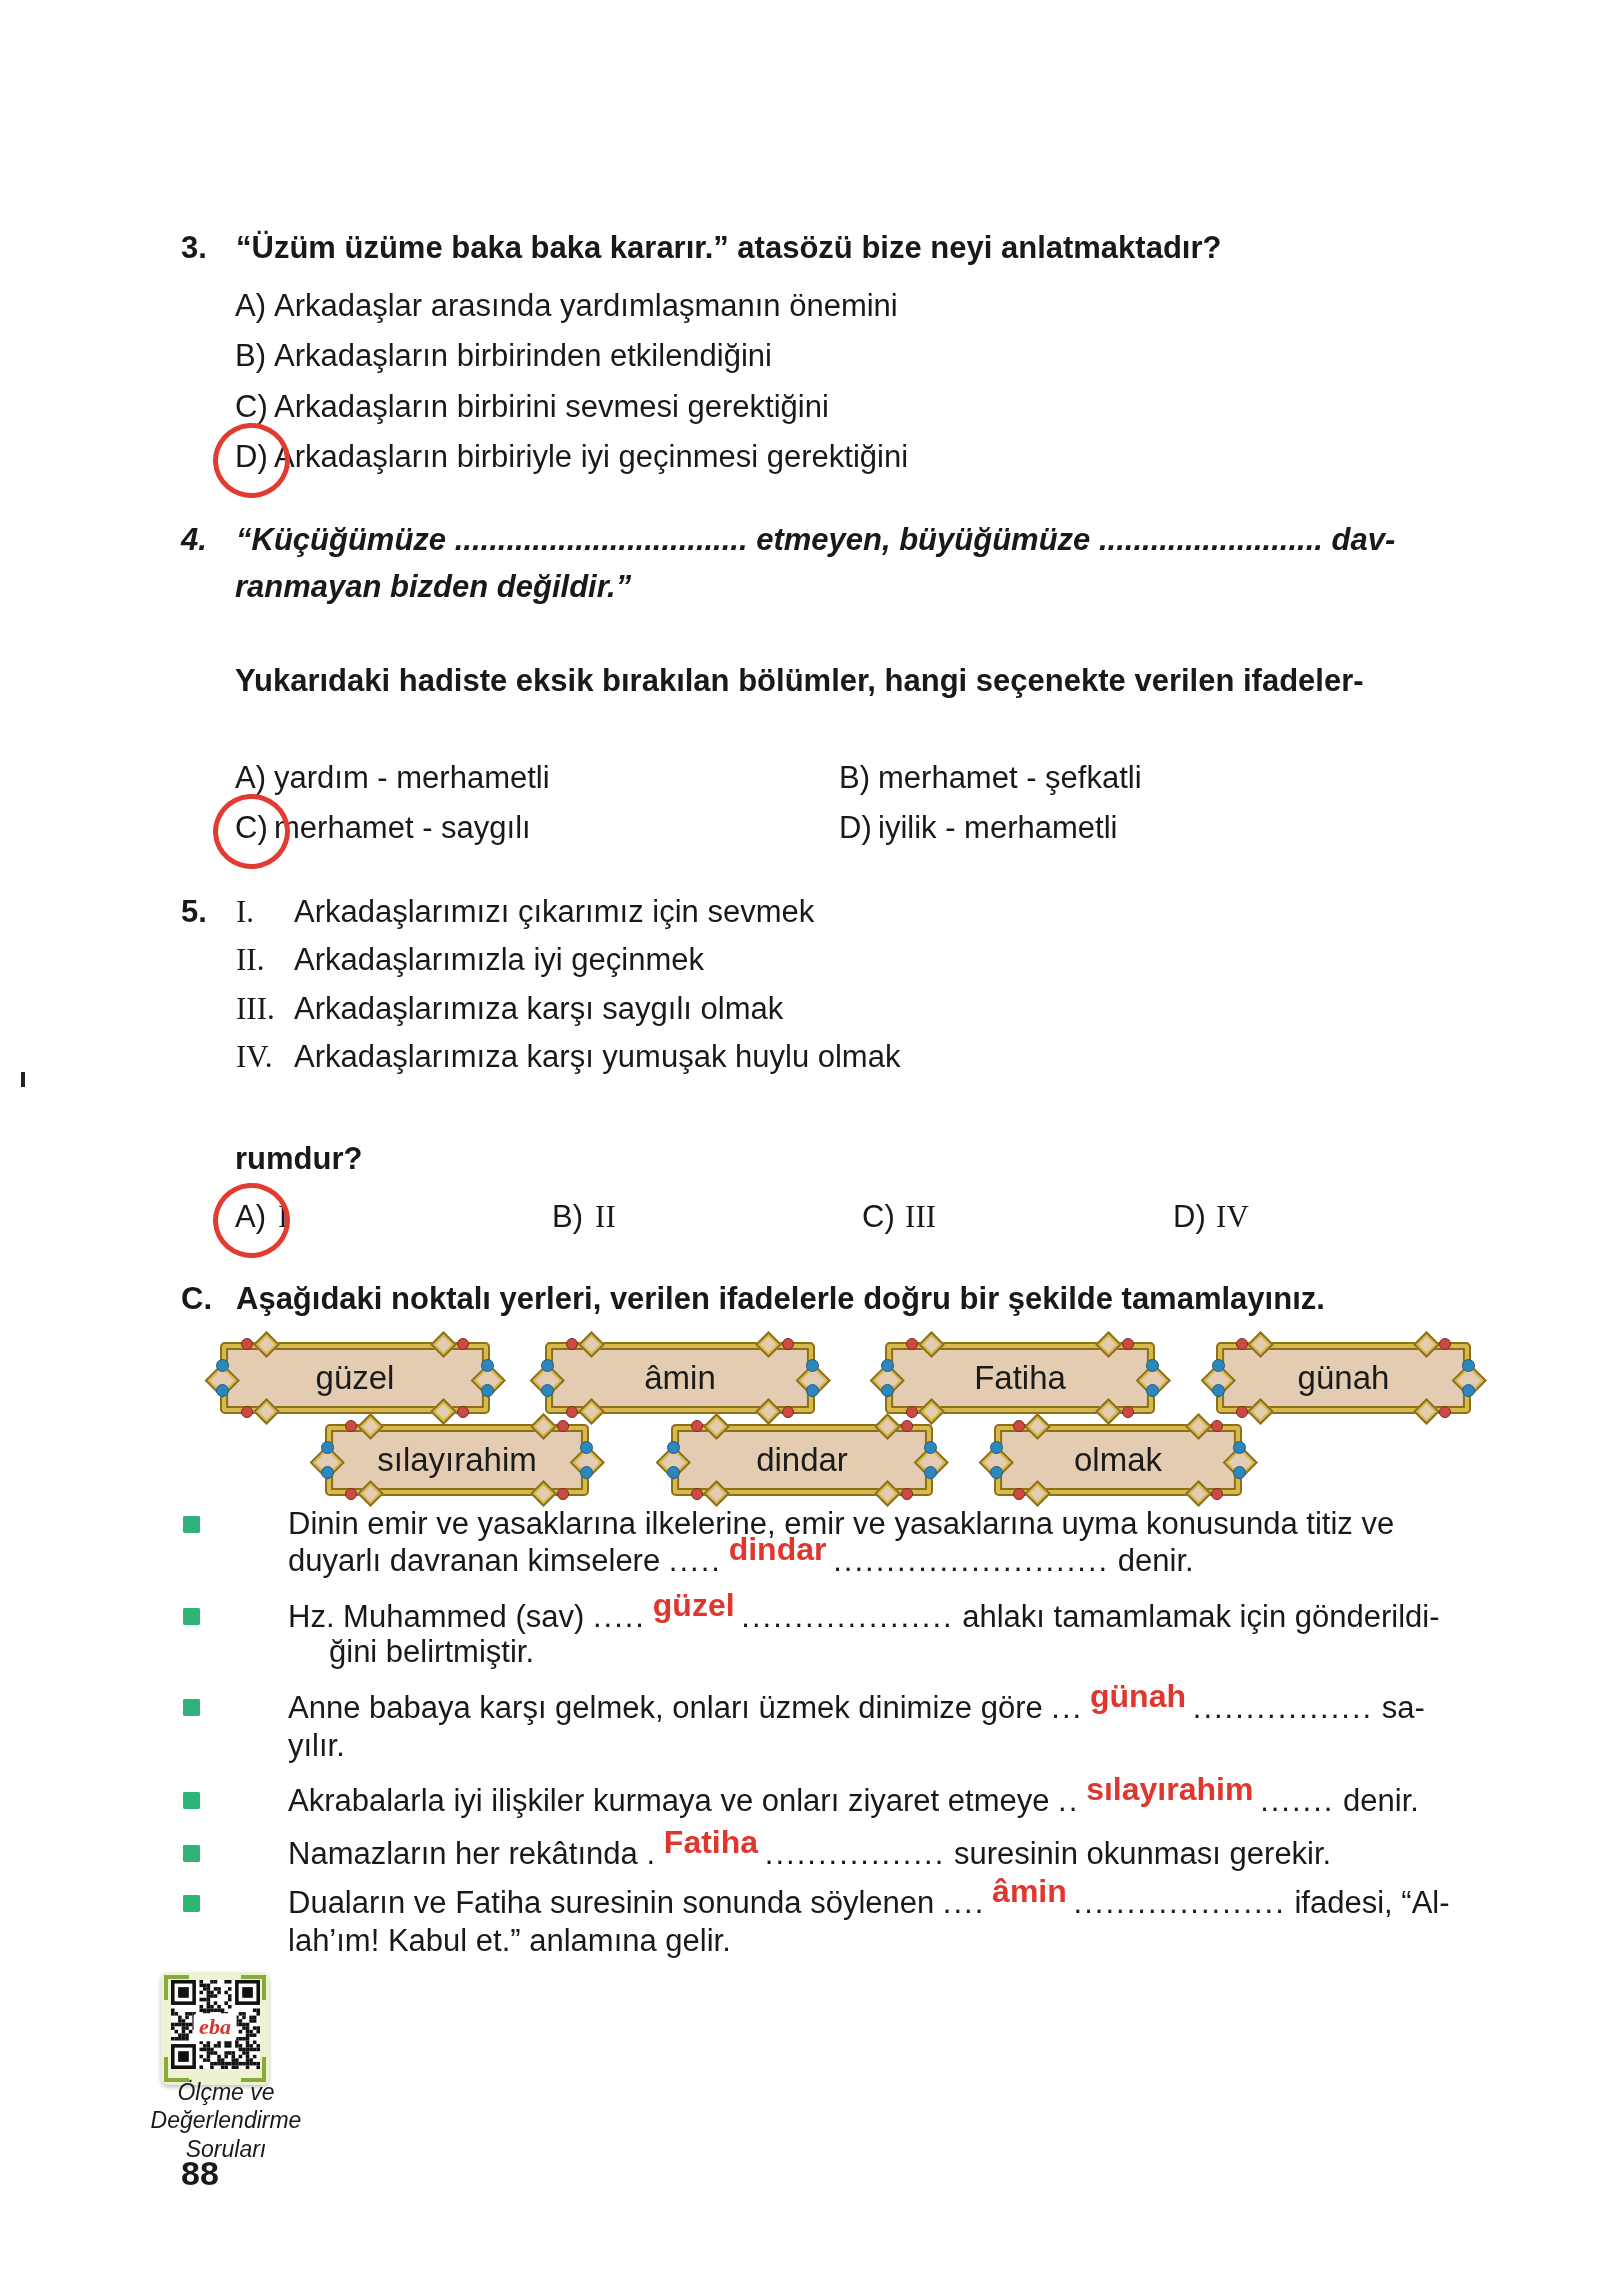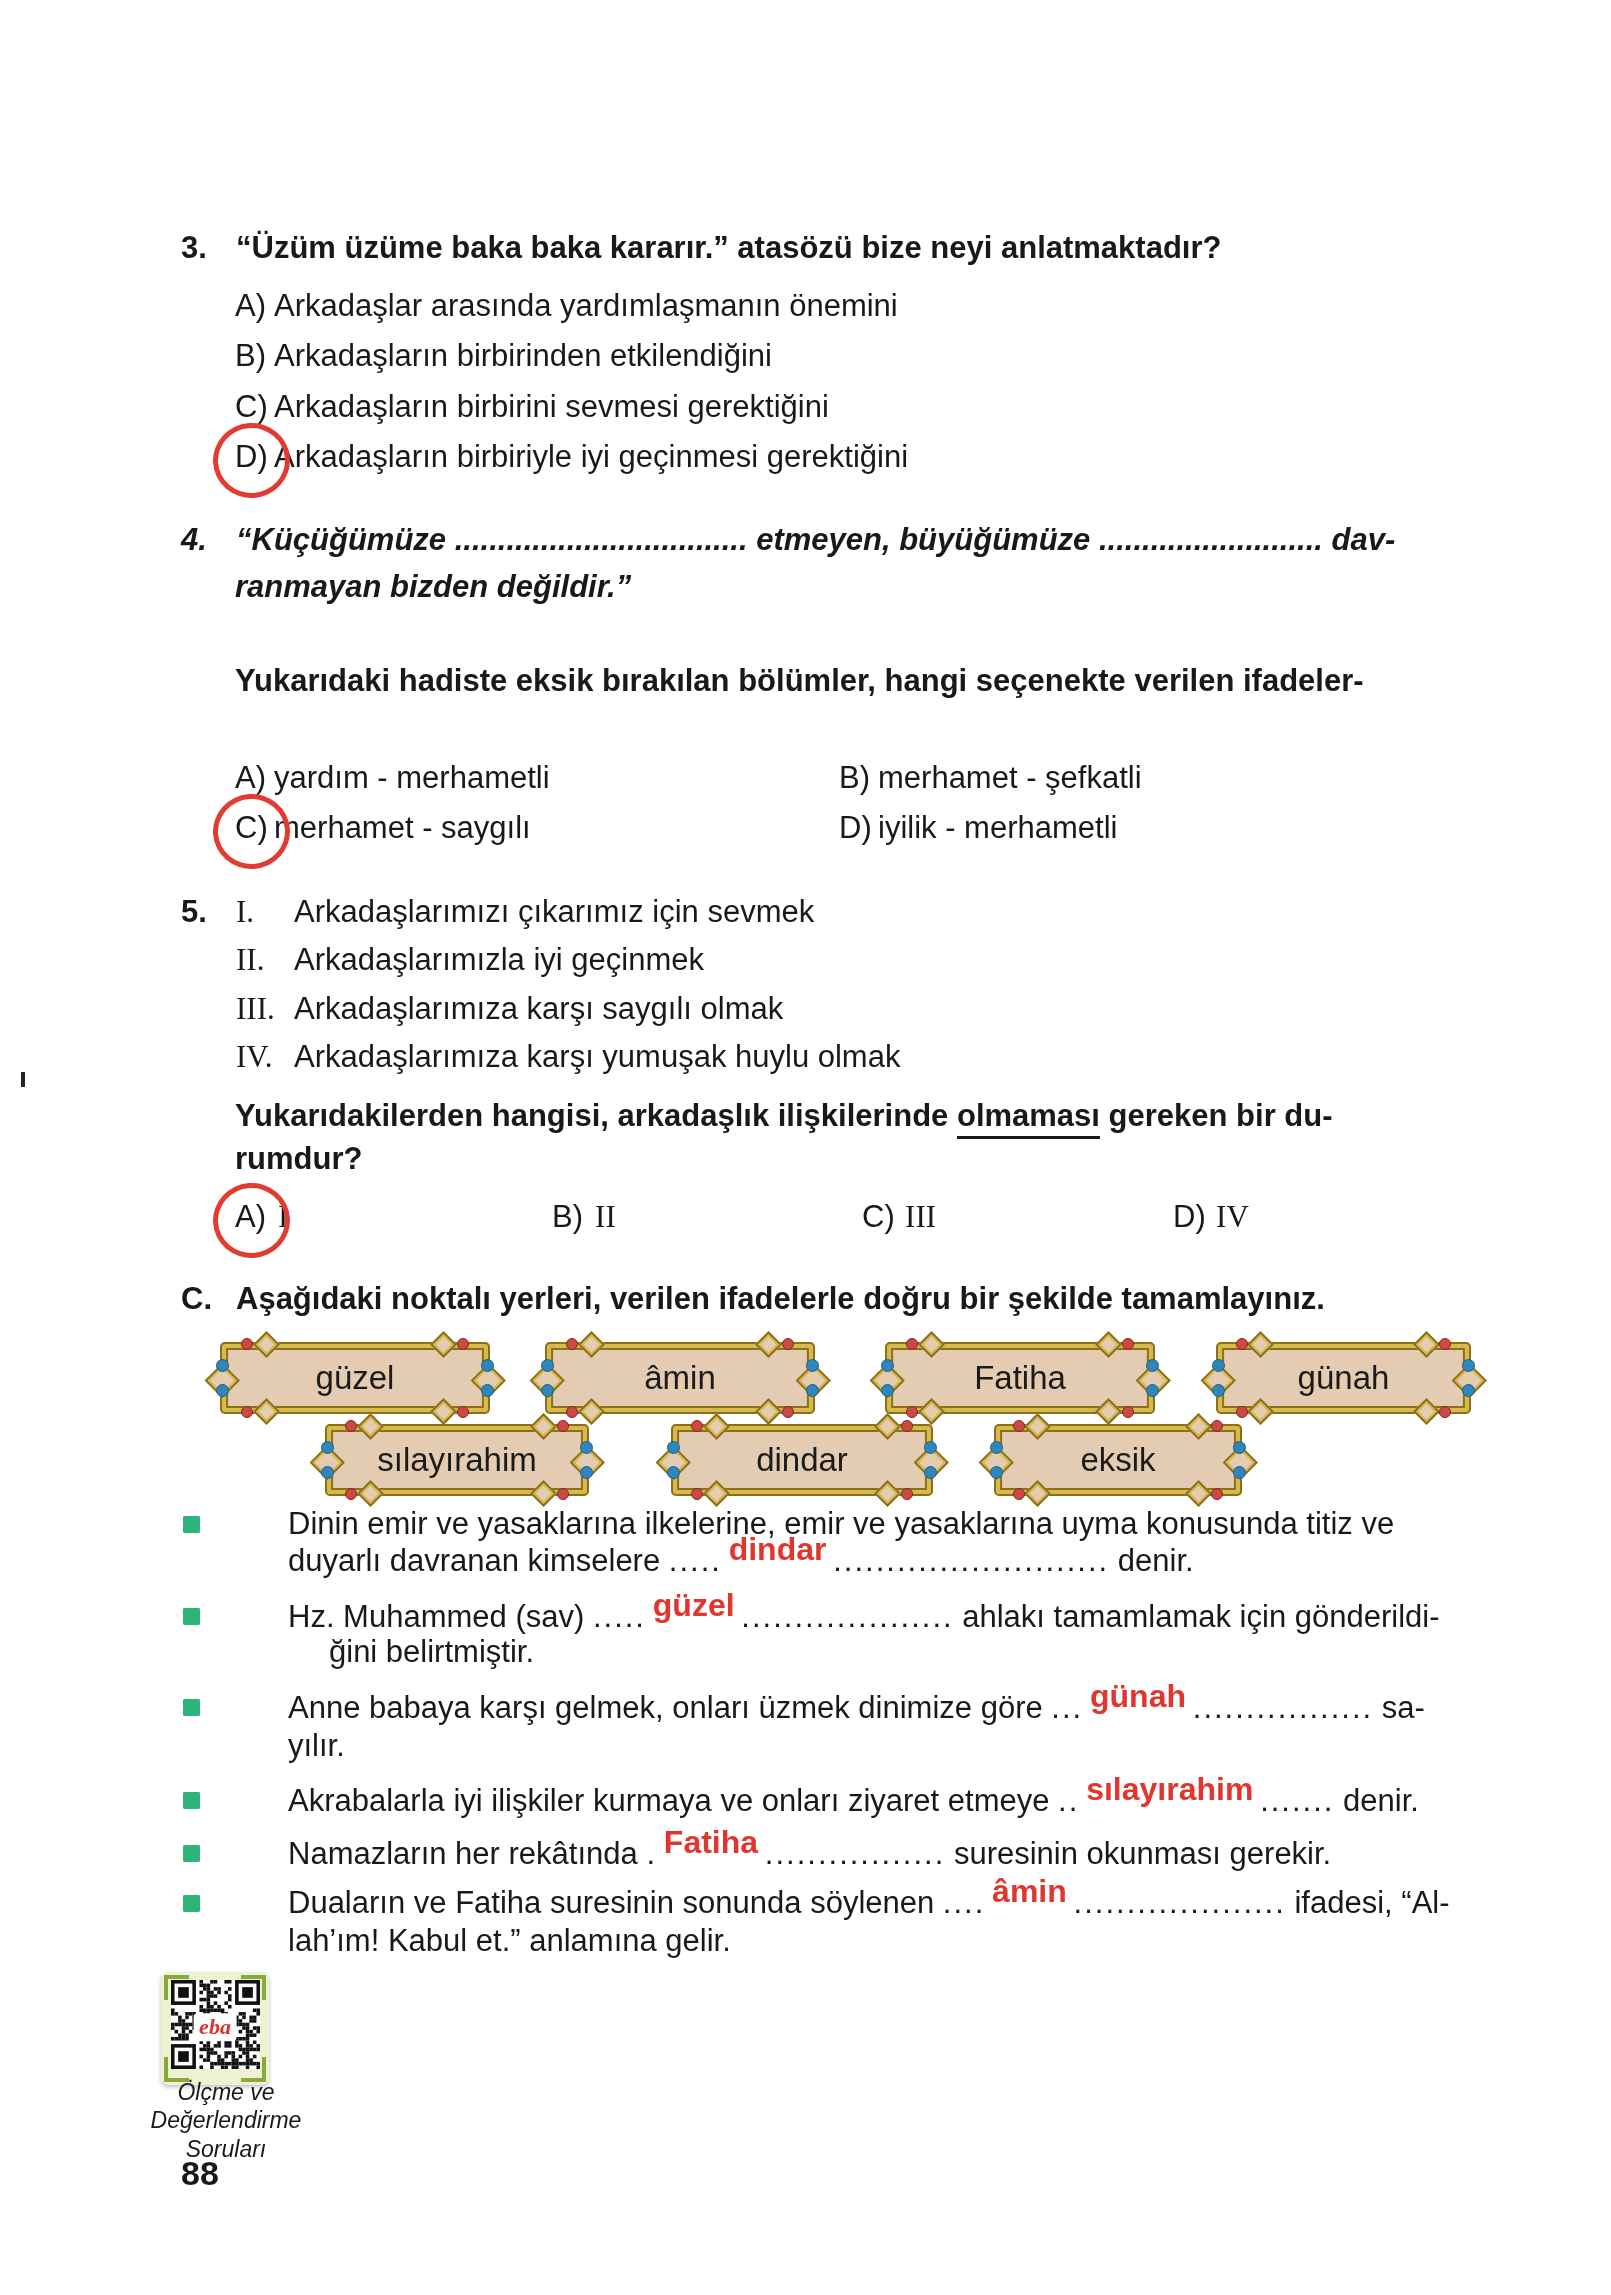--- a/index.html
+++ b/index.html
@@ -70,23 +70,20 @@
       <div class="line" style="left: 235px; top: 812px;"><span class="letter">C)</span><span>merhamet - saygılı</span></div>
       <div class="line" style="left: 839px; top: 812px;"><span class="letter">D)</span><span>iyilik - merhametli</span></div>
     </div>
 
   <div id="q5-items">
       <div class="line" style="left: 181px; top: 896px;"><span class="num">5.</span><span class="roman">I.</span><span>Arkadaşlarımızı çıkarımız için sevmek</span></div>
       <div class="line" style="left: 181px; top: 944px;"><span class="num"></span><span class="roman">II.</span><span>Arkadaşlarımızla iyi geçinmek</span></div>
       <div class="line" style="left: 181px; top: 993px;"><span class="num"></span><span class="roman">III.</span><span>Arkadaşlarımıza karşı saygılı olmak</span></div>
       <div class="line" style="left: 181px; top: 1041px;"><span class="num"></span><span class="roman">IV.</span><span>Arkadaşlarımıza karşı yumuşak huylu olmak</span></div>
     </div>
-  <div class="line bold" style="left:235px;top:1100px;">
-    <span>Yukarıdakilerden hangisi, arkadaşlık ilişkilerinde </span><span class="ul-word">olmaması</span><span> gereken bir du-</span>
-  </div>
   <div class="line bold" style="left:235px;top:1143px;">rumdur?</div>
   <div id="q5-options">
       <div class="line" style="left: 235px; top: 1201px;"><span class="letter">A)</span><span class="roman-opt">I</span></div>
       <div class="line" style="left: 552px; top: 1201px;"><span class="letter">B)</span><span class="roman-opt">II</span></div>
       <div class="line" style="left: 862px; top: 1201px;"><span class="letter">C)</span><span class="roman-opt">III</span></div>
       <div class="line" style="left: 1173px; top: 1201px;"><span class="letter">D)</span><span class="roman-opt">IV</span></div>
     </div>
 
   <div class="line" style="left:181px;top:1283px;">
     <span class="num">C.</span><span class="bold">Aşağıdaki noktalı yerleri, verilen ifadelerle doğru bir şekilde tamamlayınız.</span>
@@ -188,21 +185,21 @@
         <div class="dotr" style="left: 7%; top: -6.1px;"></div>
         <div class="dotr" style="right: 7%; top: -6.1px;"></div>
         <div class="dotr" style="left: 7%; bottom: -6.1px;"></div>
         <div class="dotr" style="right: 7%; bottom: -6.1px;"></div>
         <div class="dotb" style="left: -6.1px; top: 22%;"></div>
         <div class="dotb" style="left: -6.1px; bottom: 22%;"></div>
         <div class="dotb" style="right: -6.1px; top: 22%;"></div>
         <div class="dotb" style="right: -6.1px; bottom: 22%;"></div>
       </div>
       <div class="banner" style="left: 994px; top: 1424px; width: 244px; height: 68px;">
-        <span class="lbl">eksik</span>
+        <span class="lbl">olmak</span>
         <div class="orn tip" style="left: -12.3px; top: 50%; margin-top: -10.2px;"></div>
         <div class="orn tip" style="right: -12.3px; top: 50%; margin-top: -10.2px;"></div>
         <div class="orn peak" style="left: 13%; top: -8.9px;"></div>
         <div class="orn peak" style="right: 13%; top: -8.9px;"></div>
         <div class="orn peak" style="left: 13%; bottom: -8.9px;"></div>
         <div class="orn peak" style="right: 13%; bottom: -8.9px;"></div>
         <div class="dotr" style="left: 7%; top: -6.1px;"></div>
         <div class="dotr" style="right: 7%; top: -6.1px;"></div>
         <div class="dotr" style="left: 7%; bottom: -6.1px;"></div>
         <div class="dotr" style="right: 7%; bottom: -6.1px;"></div>

